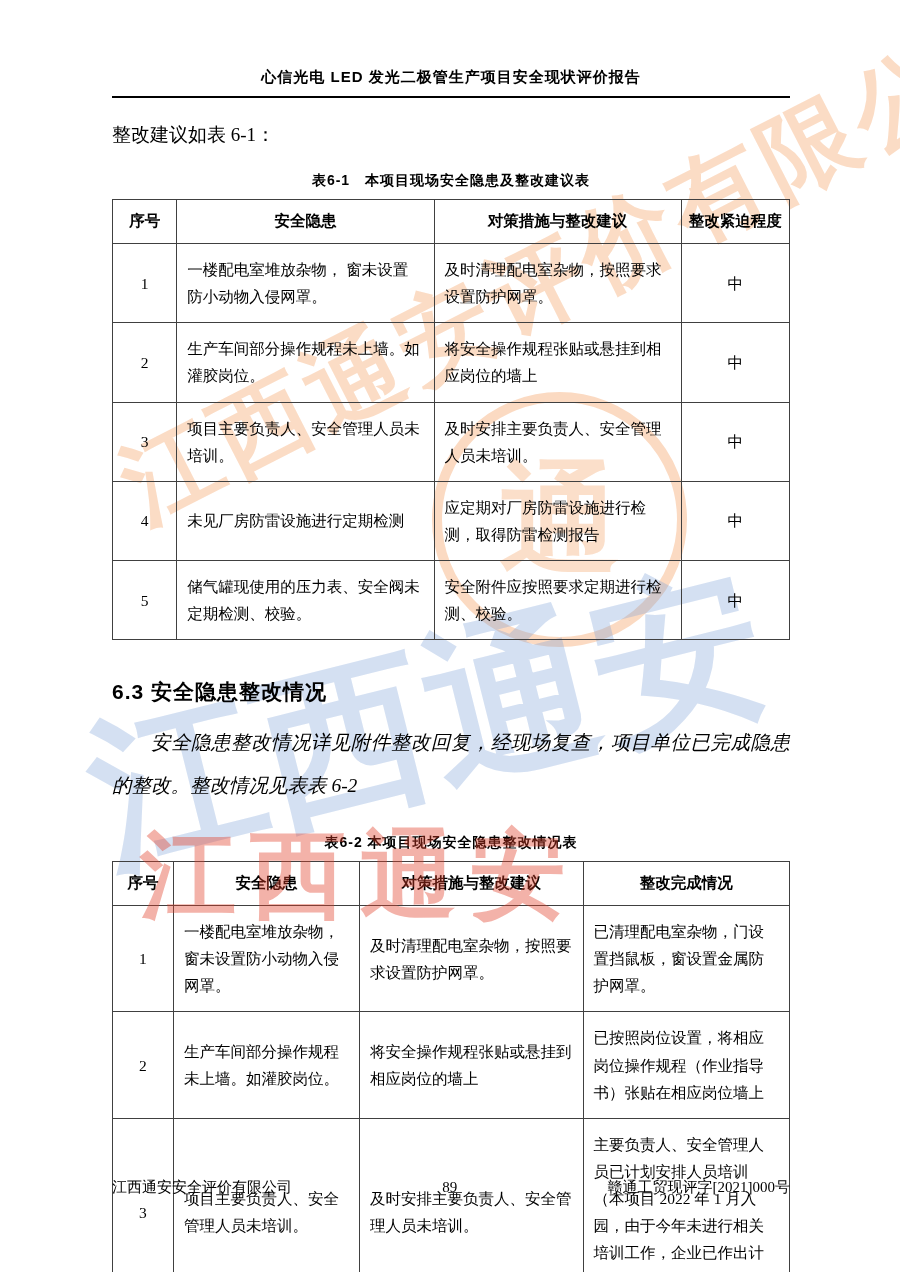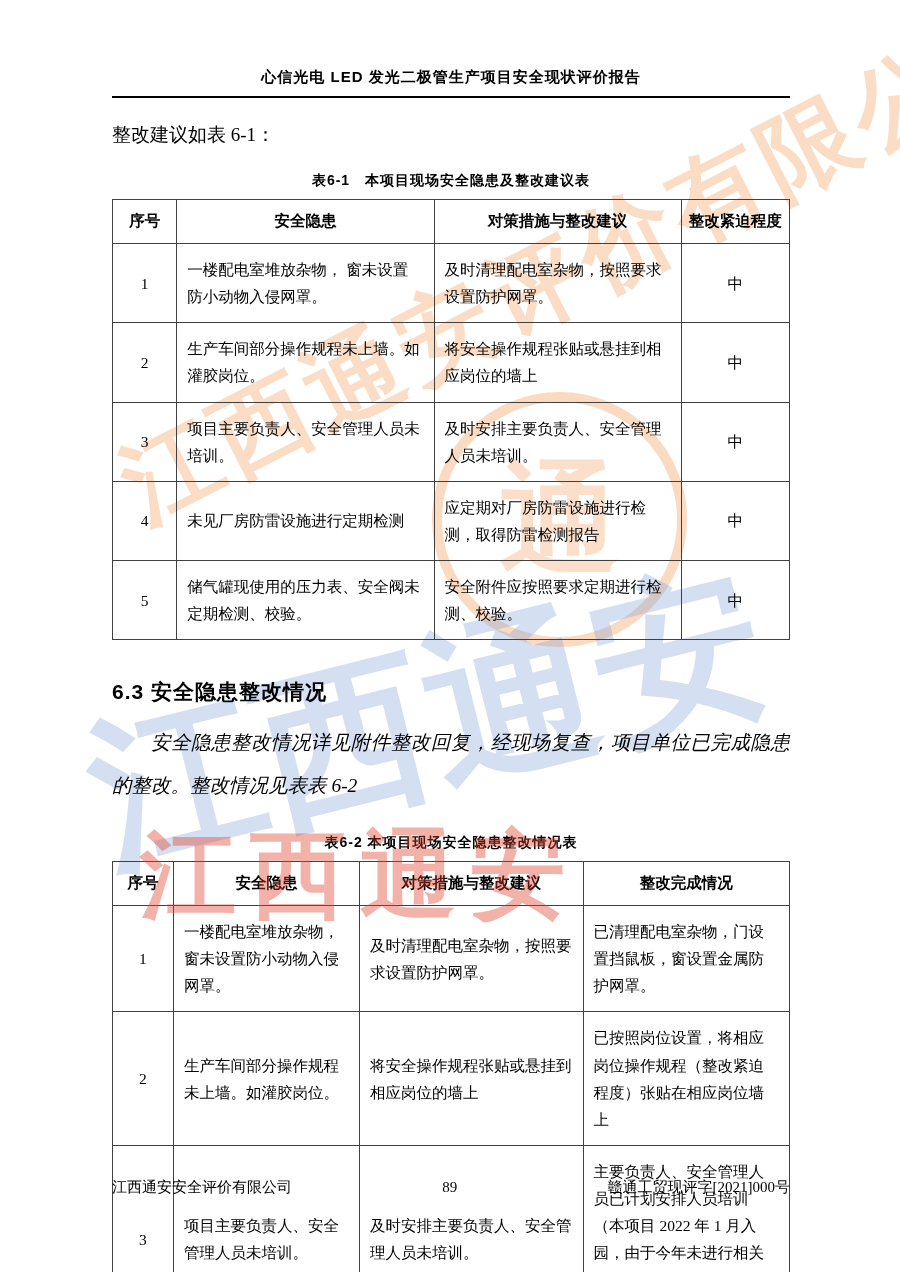--- a/index.html
+++ b/index.html
@@ -244,21 +244,21 @@
       <tr>
         <td class="center">1</td>
         <td>一楼配电室堆放杂物，窗未设置防小动物入侵网罩。</td>
         <td>及时清理配电室杂物，按照要求设置防护网罩。</td>
         <td>已清理配电室杂物，门设置挡鼠板，窗设置金属防护网罩。</td>
       </tr>
       <tr>
         <td class="center">2</td>
         <td>生产车间部分操作规程未上墙。如灌胶岗位。</td>
         <td>将安全操作规程张贴或悬挂到相应岗位的墙上</td>
-        <td>已按照岗位设置，将相应岗位操作规程（整改紧迫程度）张贴在相应岗位墙上</td>
+        <td>已按照岗位设置，将相应岗位操作规程（作业指导书）张贴在相应岗位墙上</td>
       </tr>
       <tr>
         <td class="center">3</td>
         <td>项目主要负责人、安全管理人员未培训。</td>
         <td>及时安排主要负责人、安全管理人员未培训。</td>
         <td>主要负责人、安全管理人员已计划安排人员培训（本项目 2022 年 1 月入园，由于今年未进行相关培训工作，企业已作出计划送训）</td>
       </tr>
       <tr>
         <td class="center">4</td>
         <td>未见厂房防雷设施进行定期检测</td>

